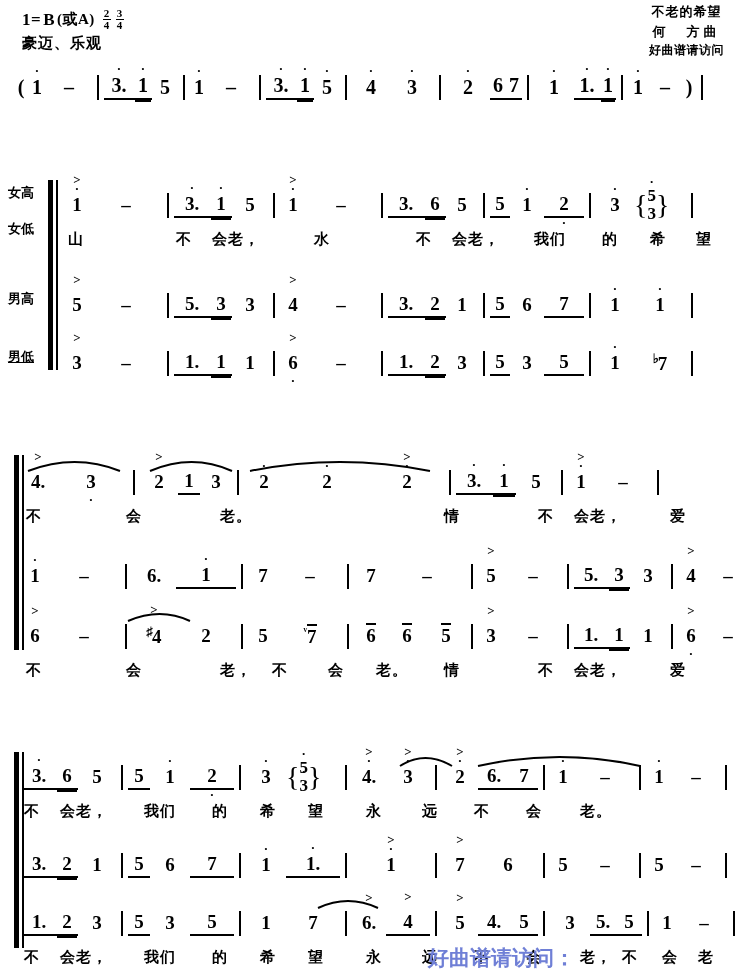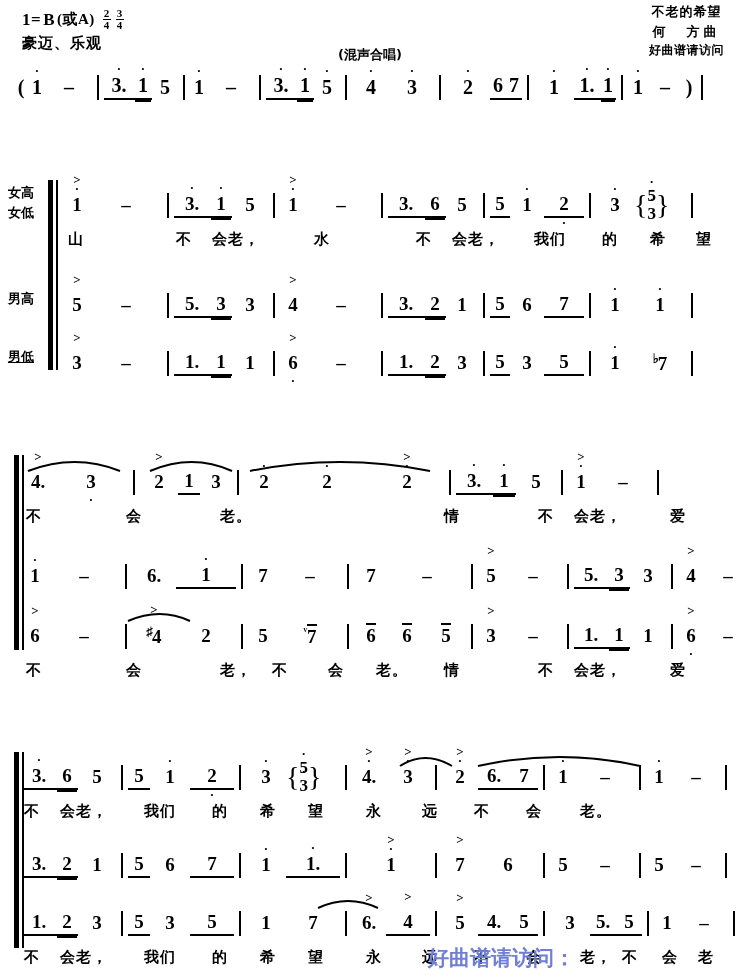--- a/index.html
+++ b/index.html
@@ -146,21 +146,20 @@
         </span>
         <span class="frac">
           <span class="num">3</span>
           <span class="den">4</span>
         </span>
       </span>
     </div>
 
     <div class="tempo">豪迈、乐观</div>
 
-    <div class="subtitle">(混声合唱)</div>
 
     <div class="credits">
       <div class="c1">不老的希望</div>
       <div class="c2">何　方曲</div>
       <div class="c3">好曲谱请访问</div>
     </div>
   </div>
 
   <div class="system" style="top:70px;left:14px;right:10px;">
     <div class="nline" style="font-size:20px;">
@@ -193,21 +192,21 @@
       <span class="n" style="width:20px;">1<span class="oup">·</span></span>
       <span class="dash" style="width:34px;">–</span>
       <span class="n" style="width:14px;">)</span>
       <span class="bar"></span>
     </div>
   </div>
 
   <div class="system" style="top:180px;left:0;right:0;">
 
     <div class="voicelab" style="top:4px;">女高</div>
-    <div class="voicelab" style="top:24px;">女低</div>
+    <div class="voicelab" style="top:40px;">女低</div>
     <div class="voicelab" style="top:110px;">男高</div>
     <div class="voicelab" style="top:168px;text-decoration:underline;">男低</div>
 
     <div class="grandbar" style="left:44px;top:0px;height:190px;">
       <div class="thick"></div>
       <div class="thin"></div>
     </div>
 
     <div class="nline" style="position:absolute;left:64px;top:8px;">
       <span class="n" style="width:26px;">1<span class="oup">·</span><span class="acc">&gt;</span></span>

